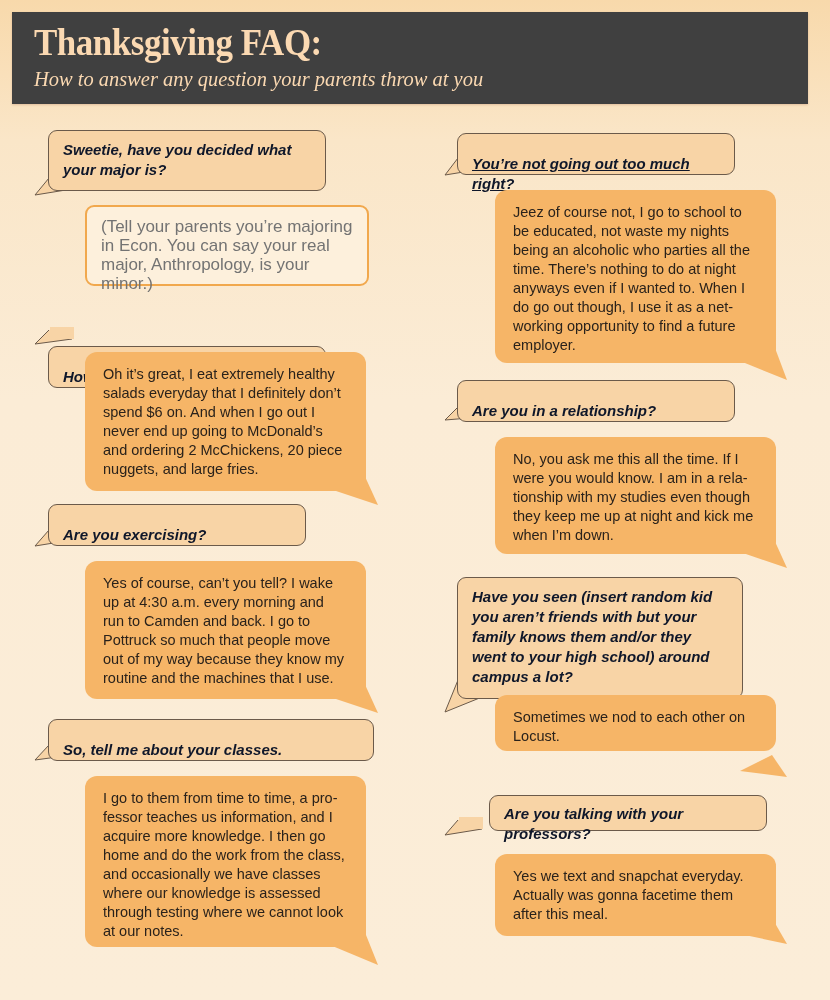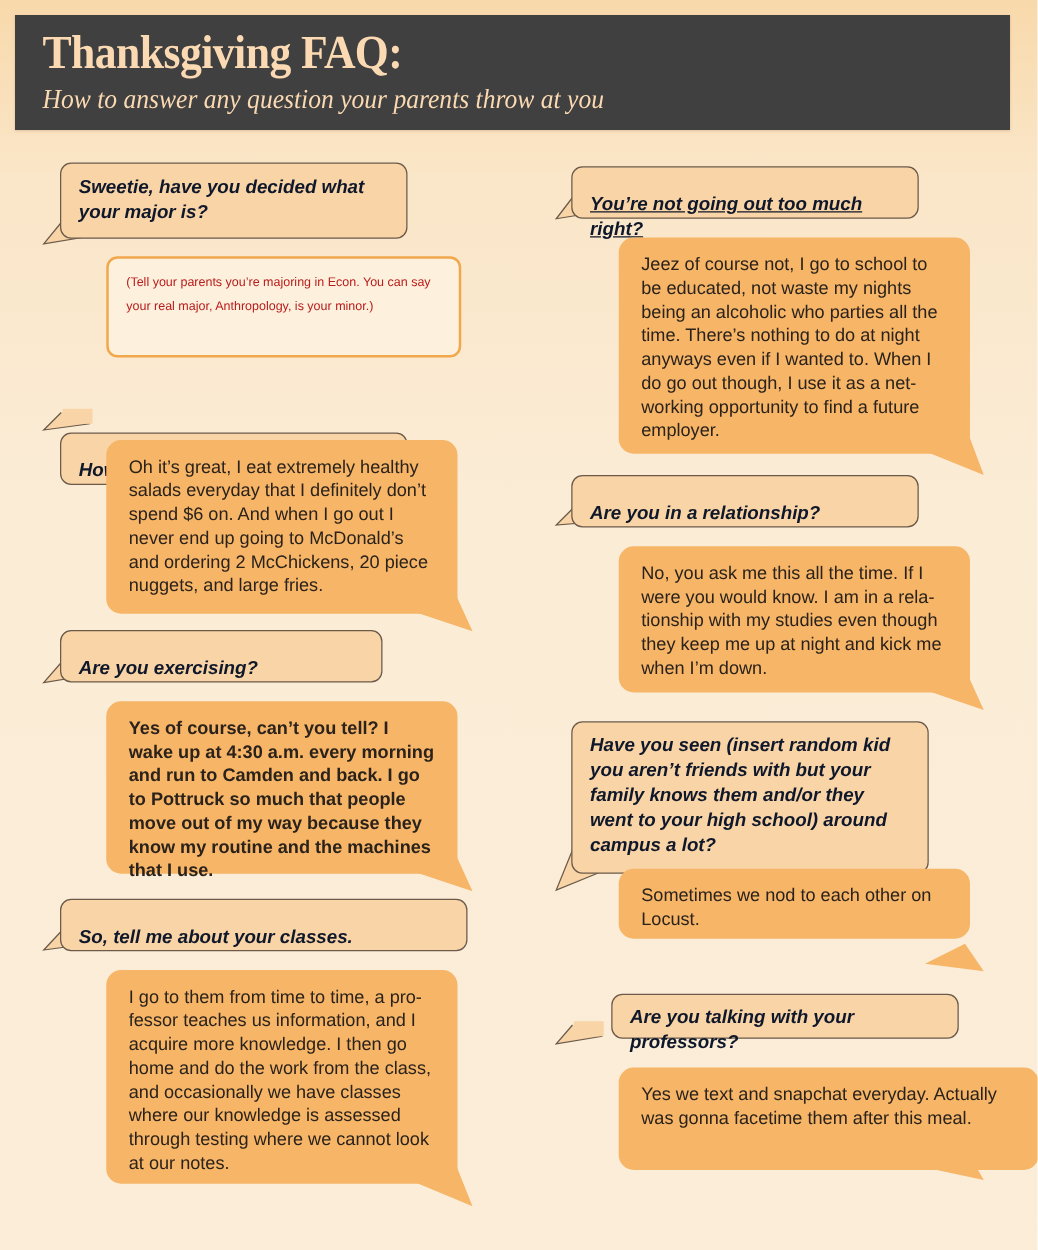--- a/index.html
+++ b/index.html
@@ -26,21 +26,21 @@
     background:#f8d4a6; border:1px solid #6b5a4a; border-radius:9px;
     font-style:italic; font-weight:bold; font-size:15px; color:#0f172a;
     padding:20px 14px; line-height:20px;
   }
   .a {
     background:#f6b567; border-radius:12px; font-size:14.5px; color:#2a221b;
     padding:13px 18px; line-height:19px;
   }
   .note {
     background:#fdf0dc; border:2.5px solid #f1a84d; border-radius:9px;
-    font-size:10px; color:#b91c1c; padding:10px 14px; line-height:19px;
+    font-size:17px; color:#737373; padding:10px 14px; line-height:19px;
   }
   svg.tails { position:absolute; left:0; top:0; width:830px; height:1000px; pointer-events:none; }
 </style>
 </head>
 <body>
 
 <div class="banner">
   <div class="title">Thanksgiving FAQ:</div>
   <div class="subtitle">How to answer any question your parents throw at you</div>
 </div>
@@ -90,21 +90,21 @@
 <div class="bubble q" style="left:48px; top:317px; width:278px; height:40px;margin-top:29px;">
   <span>How’s the food at school, honey?</span>
 </div>
 <div class="bubble a" style="left:85px; top:352px; width:281px; height:139px;">
   <span>Oh it’s great, I eat extremely healthy salads everyday that I definitely don’t spend $6 on. And when I go out I never end up going to McDonald’s and ordering 2 McChickens, 20 piece nuggets, and large fries.</span>
 </div>
 
 <div class="bubble q" style="left:48px; top:504px; width:258px; height:38px;">
   <span>Are you exercising?</span>
 </div>
-<div class="bubble a" style="left:85px; top:561px; width:281px; height:138px;font-weight:bold;">
+<div class="bubble a" style="left:85px; top:561px; width:281px; height:138px;">
   <span>Yes of course, can’t you tell? I wake up at 4:30 a.m. every morning and run to Camden and back. I go to Pottruck so much that people move out of my way because they know my routine and the machines that I use.</span>
 </div>
 
 <div class="bubble q" style="left:48px; top:719px; width:326px; height:38px;">
   <span>So, tell me about your classes.</span>
 </div>
 <div class="bubble a" style="left:85px; top:776px; width:281px; height:171px;">
   <span>I go to them from time to time, a pro­fessor teaches us information, and I acquire more knowledge. I then go home and do the work from the class, and occasionally we have classes where our knowledge is as­sessed through testing where we cannot look at our notes.</span>
 </div>
 
@@ -125,15 +125,15 @@
 <div class="bubble q" style="left:457px; top:577px; width:286px; height:122px; padding-top:9px;">
   <span>Have you seen (insert random kid you aren’t friends with but your family knows them and/or they went to your high school) around campus a lot?</span>
 </div>
 <div class="bubble a" style="left:495px; top:695px; width:281px; height:56px;">
   <span>Sometimes we nod to each other on Locust.</span>
 </div>
 
 <div class="bubble q" style="left:457px; top:795px; width:278px; height:36px; padding-top:8px;margin-left:32px;">
   <span>Are you talking with your professors?</span>
 </div>
-<div class="bubble a" style="left:495px; top:854px; width:336px; height:82px;">
+<div class="bubble a" style="left:495px; top:854px; width:281px; height:82px;">
   <span>Yes we text and snapchat everyday. Actually was gonna facetime them after this meal.</span>
 </div>
 
 </body></html>

